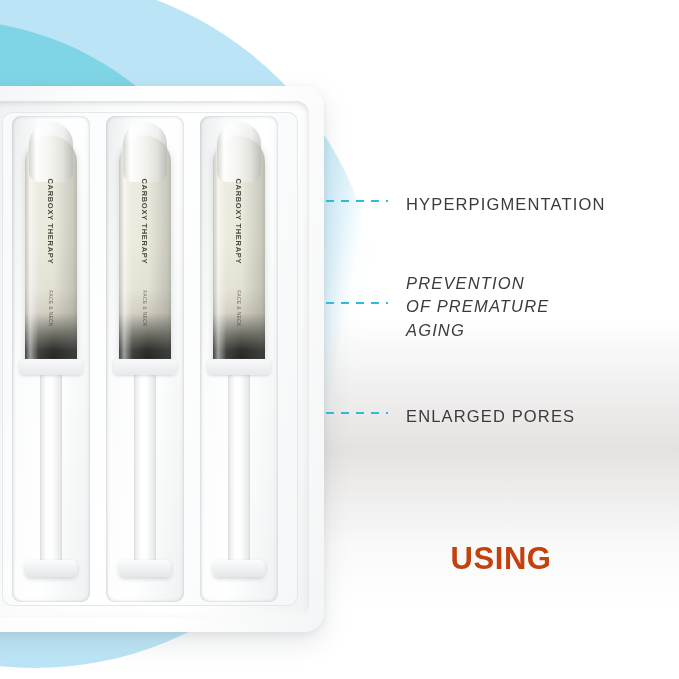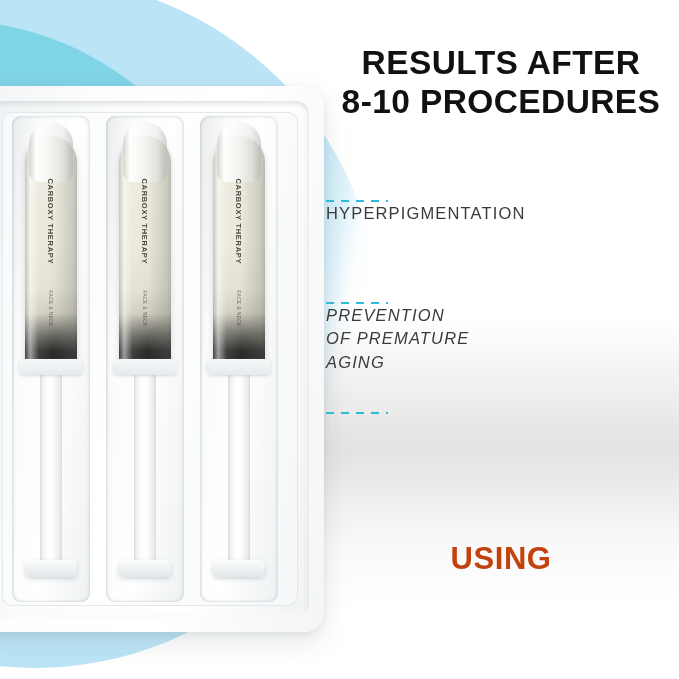--- a/index.html
+++ b/index.html
@@ -232,21 +232,20 @@
     letter-spacing: 0.4px;
   }
   #headline .l2 { display: block; }
 
   
   .callout {
     position: absolute;
     left: 326px;
     display: flex;
     align-items: flex-start;
-    flex-direction: column;
   }
   #callout-0 { top: 193px; }
   #callout-1 { top: 272px; font-style: italic; }
   #callout-2 { top: 405px; }
 
   .dash {
     width: 62px;
     height: 2px;
     margin-top: 7px;
     margin-right: 18px;
@@ -337,38 +336,35 @@
         <div class="label-wrap">
           <div class="label-text">
             <span>CARBOXY THERAPY</span>
             <span class="label-sub">FACE &amp; NECK</span>
           </div>
         </div>
       </div>
     </div>
   </div>
 
-  <div id="headline">
-    <span>RESULTS AFTER</span>
-    <span class="l2">8-10 PROCEDURES</span>
-  </div>
 
   <div class="callout" id="callout-0">
     <div class="dash"></div>
     <div class="callout-label">HYPERPIGMENTATION</div>
   </div>
 
   <div class="callout" id="callout-1">
     <div class="dash"></div>
     <div class="callout-label">PREVENTION
 OF PREMATURE
 AGING</div>
   </div>
 
   <div class="callout" id="callout-2">
     <div class="dash"></div>
+    <div class="callout-label">ENLARGED PORES</div>
   </div>
 
   <div id="footer">
     <span>USING</span>
   </div>
 
 </div>
 
 </body></html>

